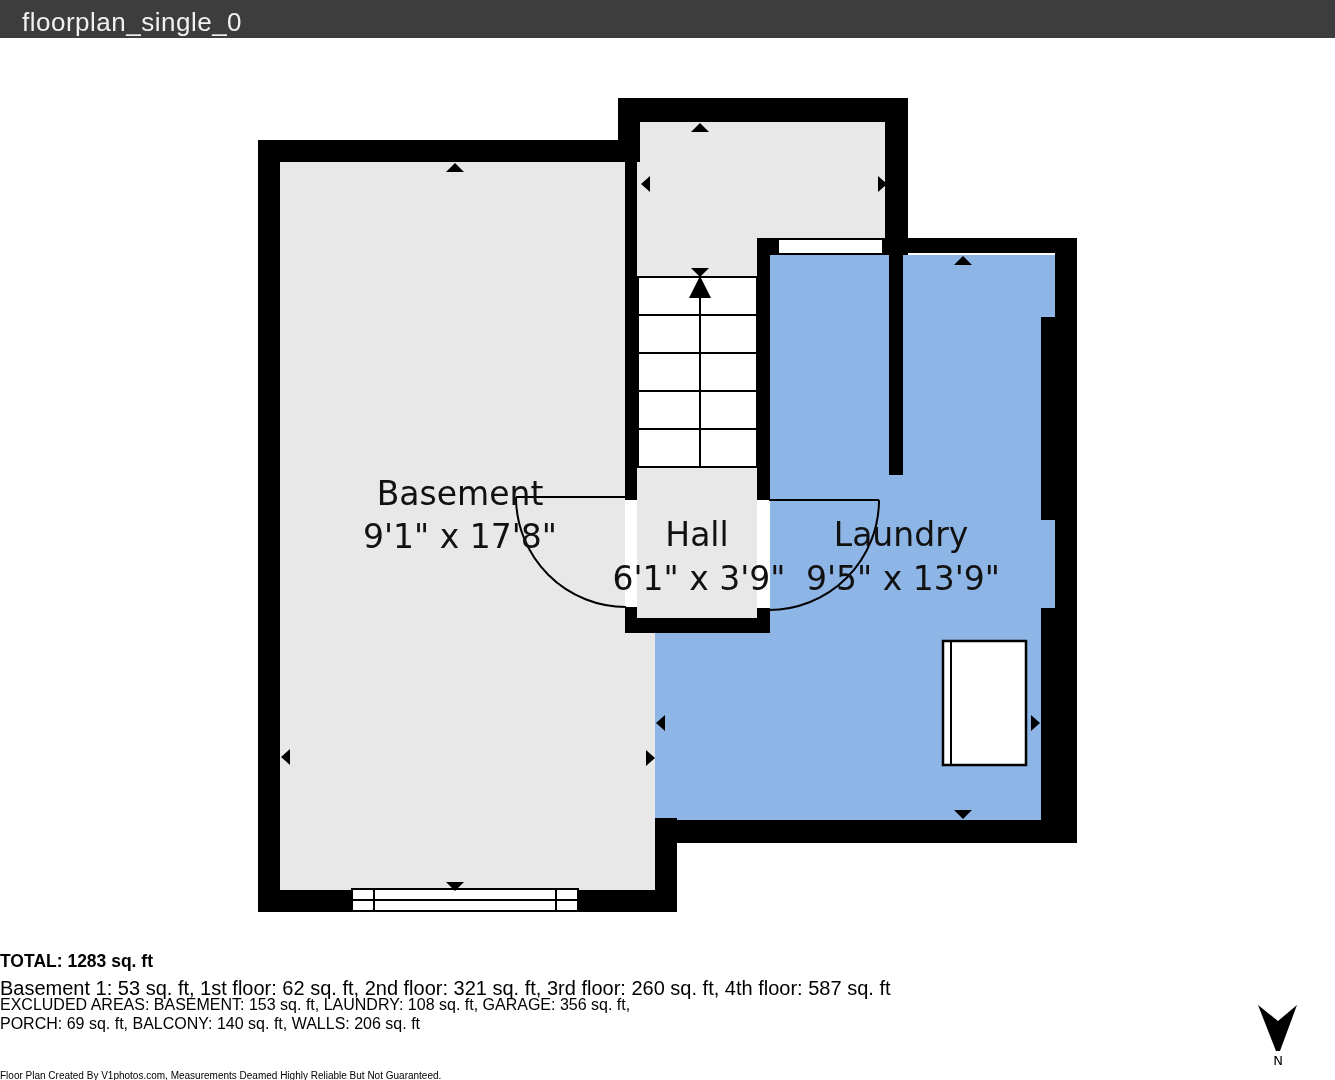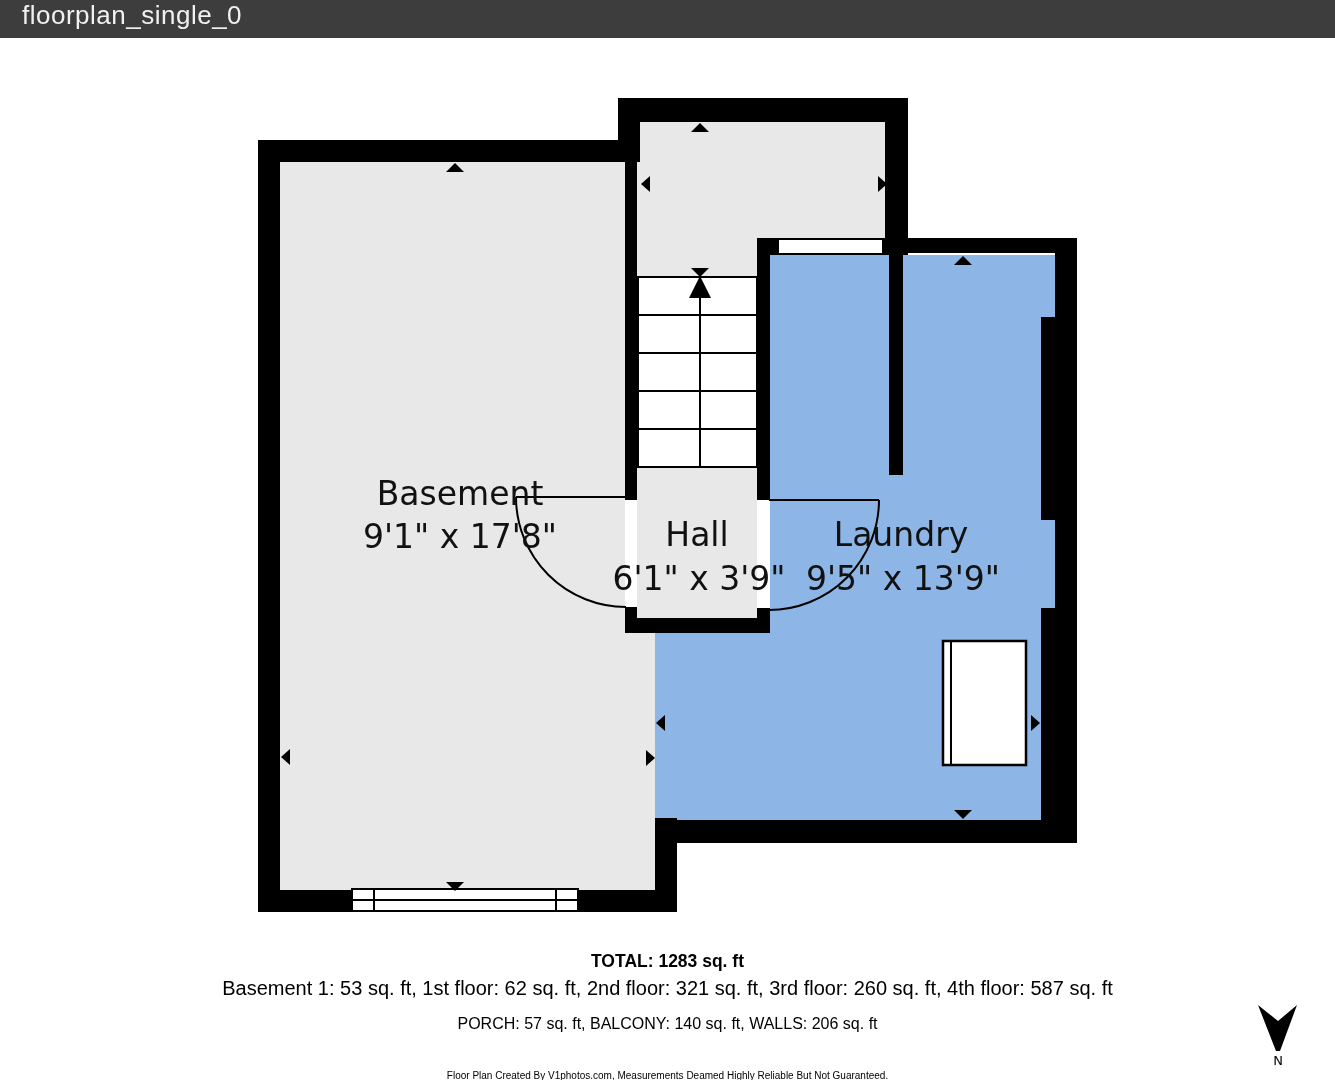--- a/index.html
+++ b/index.html
@@ -9,37 +9,37 @@
     --titlebar-bg:#3d3d3d;
     --titlebar-text:#f1f1f1;
   }
   html,body{margin:0;padding:0;background:#ffffff;}
   #canvas{
     position:relative;width:1335px;height:1080px;background:#ffffff;
     font-family:"Liberation Sans",sans-serif;overflow:hidden;
   }
   .titlebar{
     position:absolute;left:0;top:0;width:1335px;height:38px;
-    background:var(--titlebar-bg);display:flex;align-items:flex-start;
+    background:var(--titlebar-bg);display:flex;align-items:flex-end;
   }
   .titlebar-text{
     color:var(--titlebar-text);font-size:26px;margin-left:22px;
     font-family:"Liberation Sans",sans-serif;letter-spacing:0.5px;
   }
   svg text{font-family:"DejaVu Sans",sans-serif;fill:#111111;}
   .room-label{font-size:33px;}
   .compass-label{font-size:13px;fill:#000;}
   .wall{fill:var(--wall);}
   .roomfill{fill:var(--room);}
   .laundryfill{fill:var(--laundry);}
   .whitefill{fill:#ffffff;}
   .thinline{stroke:#000000;stroke-width:2;fill:none;}
   .arcline{stroke:#000000;stroke-width:2;fill:none;}
   .tri{fill:#000000;}
-  .summary{position:absolute;left:0;width:1335px;text-align:center;color:#000;}
+  .summary{position:absolute;left:0;width:1335px;color:#000;}
   .summary.total{top:951px;font-size:17.5px;font-weight:bold;}
   .summary.floors{top:977px;font-size:20px;}
   .summary.excl1{top:996px;font-size:16px;}
   .summary.excl2{top:1015px;font-size:16px;}
   .summary.disclaimer{top:1046px;font-size:10px;margin-top:24px;}
 </style>
 </head>
 <body>
 
 <div id="canvas">
@@ -139,16 +139,17 @@
     </g>
 
     <g>
       <path class="tri" d="M1258,1005 L1278,1021 L1297,1005 L1280,1051 L1276,1051 Z"></path>
       <text class="compass-label" x="1278" y="1065" text-anchor="middle">N</text>
     </g>
   </svg>
 
   <div class="summary total">TOTAL: 1283 sq. ft</div>
   <div class="summary floors">Basement 1: 53 sq. ft, 1st floor: 62 sq. ft, 2nd floor: 321 sq. ft, 3rd floor: 260 sq. ft, 4th floor: 587 sq. ft</div>
-  <div class="summary excl2">PORCH: 57 sq. ft, BALCONY: 140 sq. ft, WALLS: 206 sq. ft</div>
+  <div class="summary excl1">EXCLUDED AREAS: BASEMENT: 153 sq. ft, LAUNDRY: 108 sq. ft, GARAGE: 356 sq. ft,</div>
+  <div class="summary excl2">PORCH: 69 sq. ft, BALCONY: 140 sq. ft, WALLS: 206 sq. ft</div>
   <div class="summary disclaimer">Floor Plan Created By V1photos.com, Measurements Deamed Highly Reliable But Not Guaranteed.</div>
 
 </div>
 
 </body></html>

